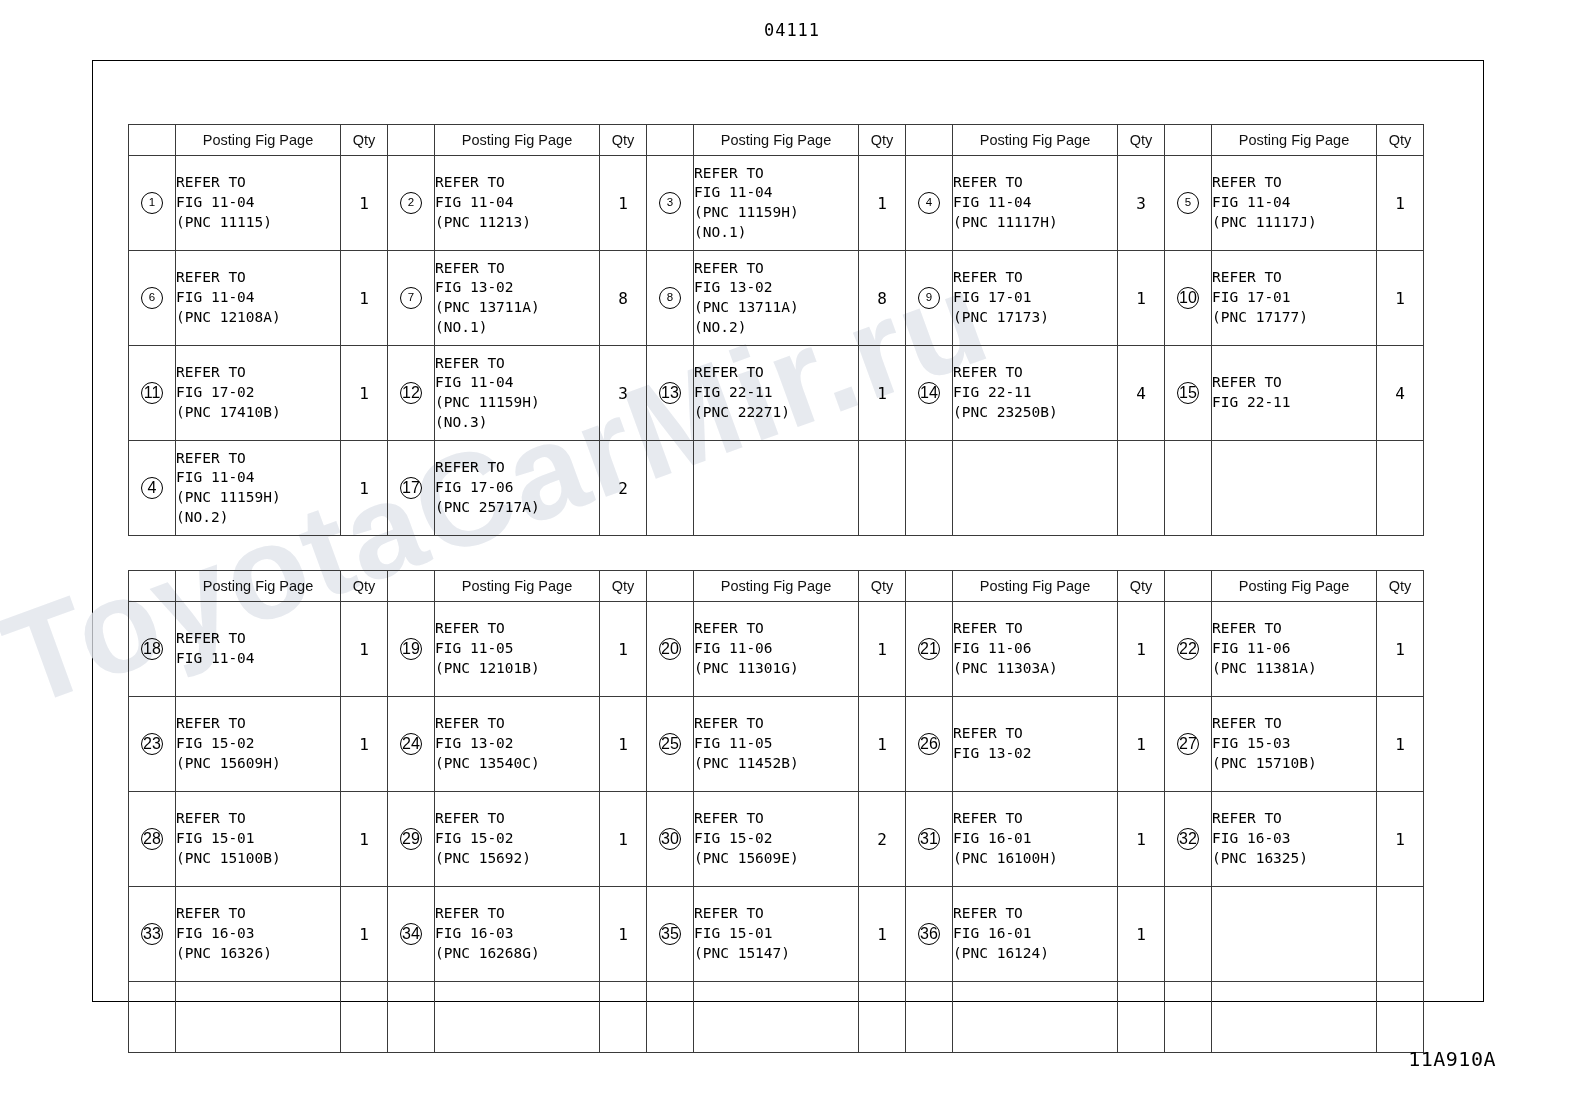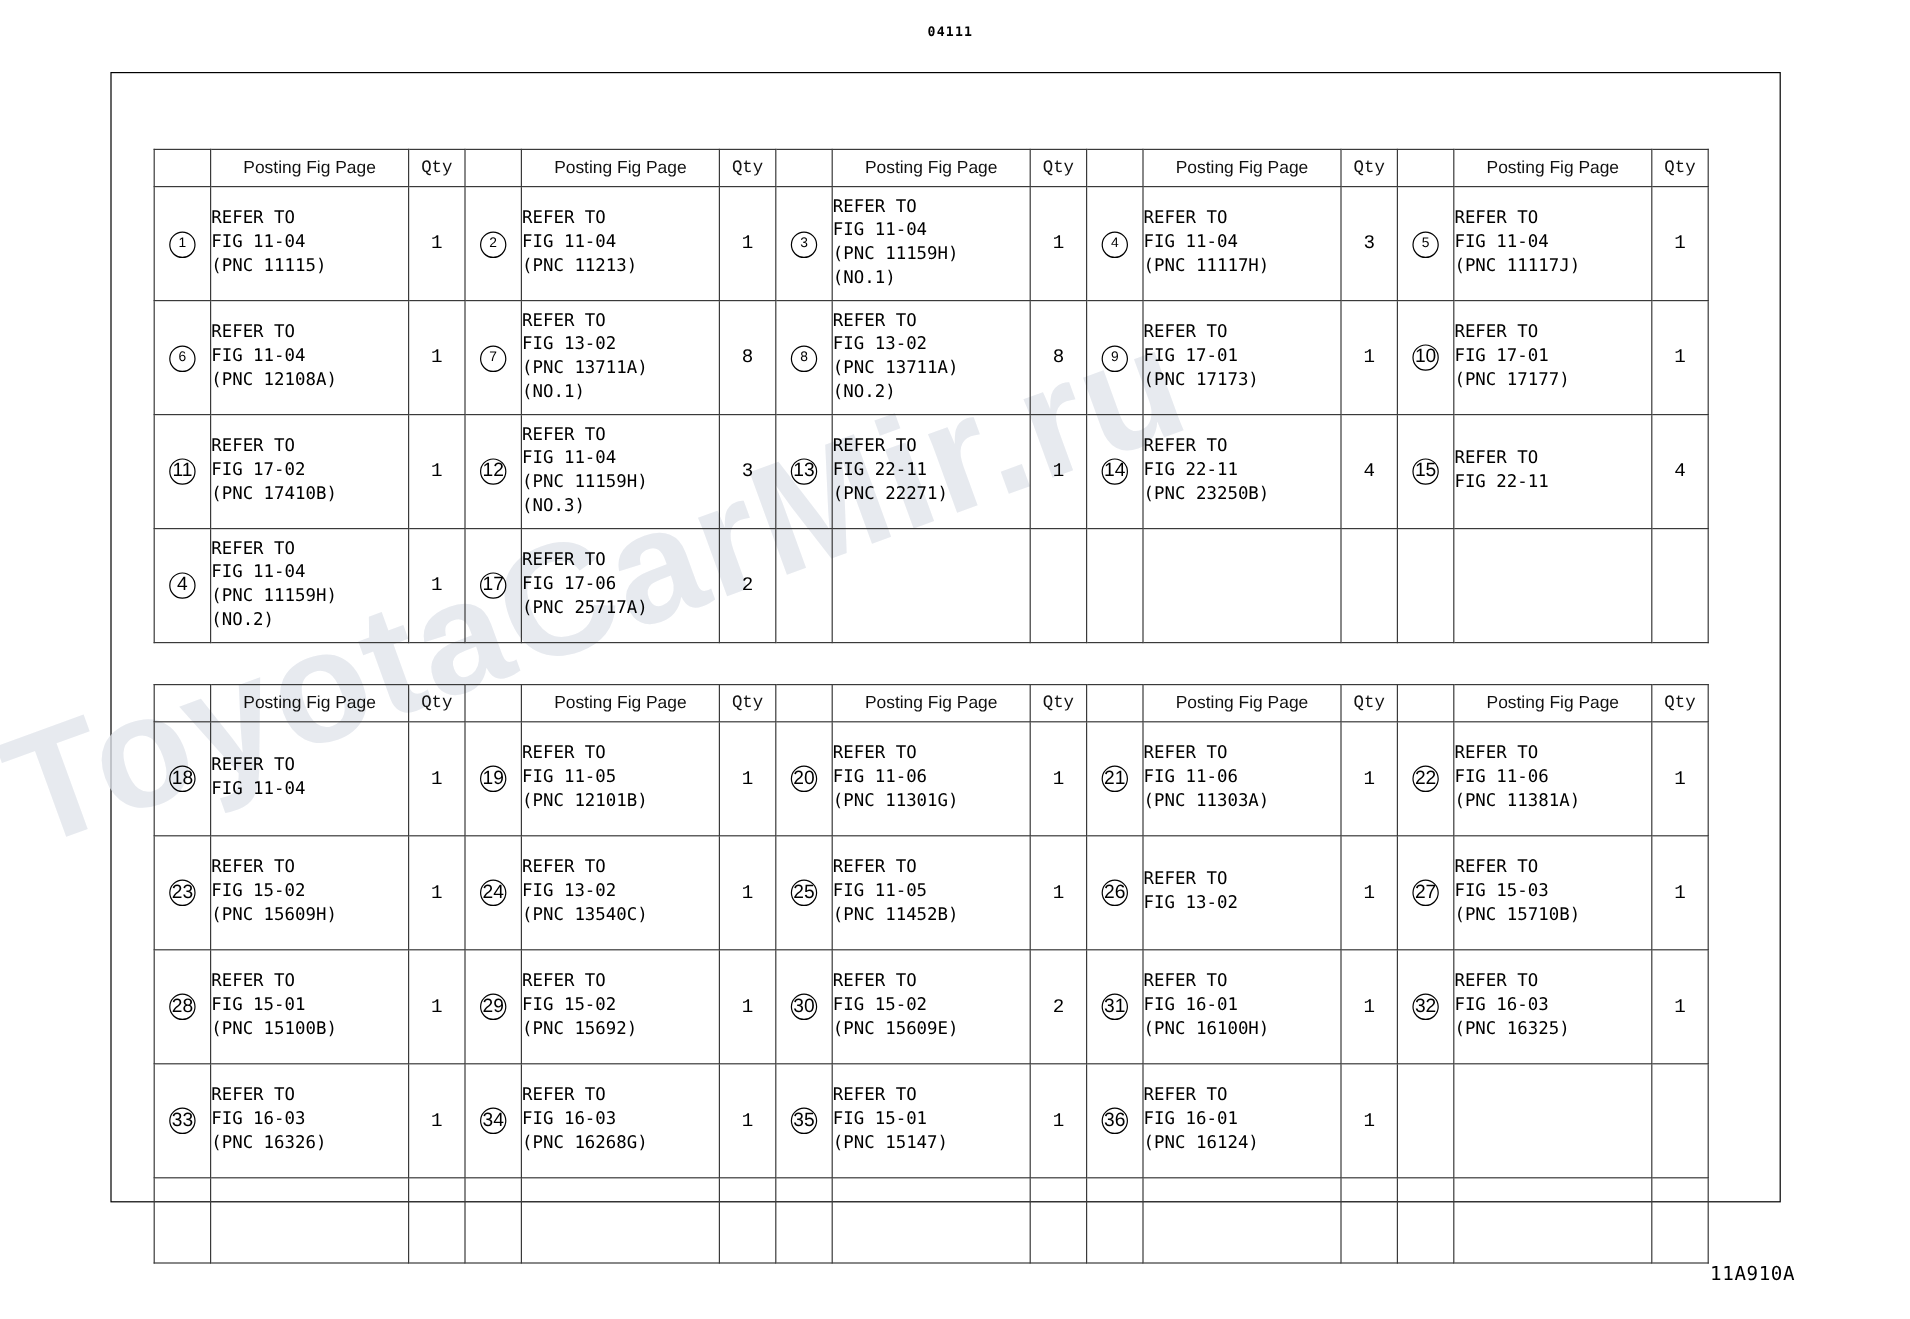--- a/index.html
+++ b/index.html
@@ -37,25 +37,24 @@
     opacity: 0.75;
     white-space: nowrap;
     line-height: 1;
   }
   .top-label {
     position: absolute;
     top: 20px;
     left: 0;
     width: 1592px;
     text-align: center;
-    font-size: 11px;
+    font-size: 17px;
     letter-spacing: 1px;
     color: #000;
     z-index: 3;
-    font-weight: bold;
   }
   .top-label .lbl1 { margin-left: -8px; }
   .outer-box {
     position: absolute;
     left: 92px;
     top: 60px;
     width: 1390px;
     height: 940px;
     border: 1px solid #000;
     background: transparent;
@@ -86,21 +85,21 @@
     border-radius: 29px;
   }
   table.parts td, table.parts th {
     border: 1px solid #3a3a3a;
     padding: 0;
     font-weight: normal;
     background: transparent;
   }
   .c-num    { width: 46px;  text-align: center; vertical-align: middle; }
   .c-ref    { width: 164px; }
-  .c-qty    { width: 46px;  text-align: center; vertical-align: middle; font-family: Liberation Mono, monospace; }
+  .c-qty    { width: 46px;  text-align: center; vertical-align: middle; }
 
   thead td {
     height: 30px;
     font-family: "Liberation Sans", sans-serif;
     font-size: 14.5px;
     text-align: center;
     vertical-align: middle;
     color: #111;
   }
   thead td.c-num { border-bottom: 1px solid #3a3a3a; }
@@ -137,21 +136,21 @@
     font-size: 11.5px;
     font-family: "Liberation Sans", sans-serif;
     color: #000;
   }
   .circ.two { font-size: 16px; }
   .empty { }
   .code {
     position: absolute;
     right: 96px;
     bottom: 28px;
-    font-size: 16px;
+    font-size: 20px;
     letter-spacing: 0.5px;
     color: #000;
     z-index: 6;
   }
 </style>
 </head>
 <body>
 
 <div class="page">
 

